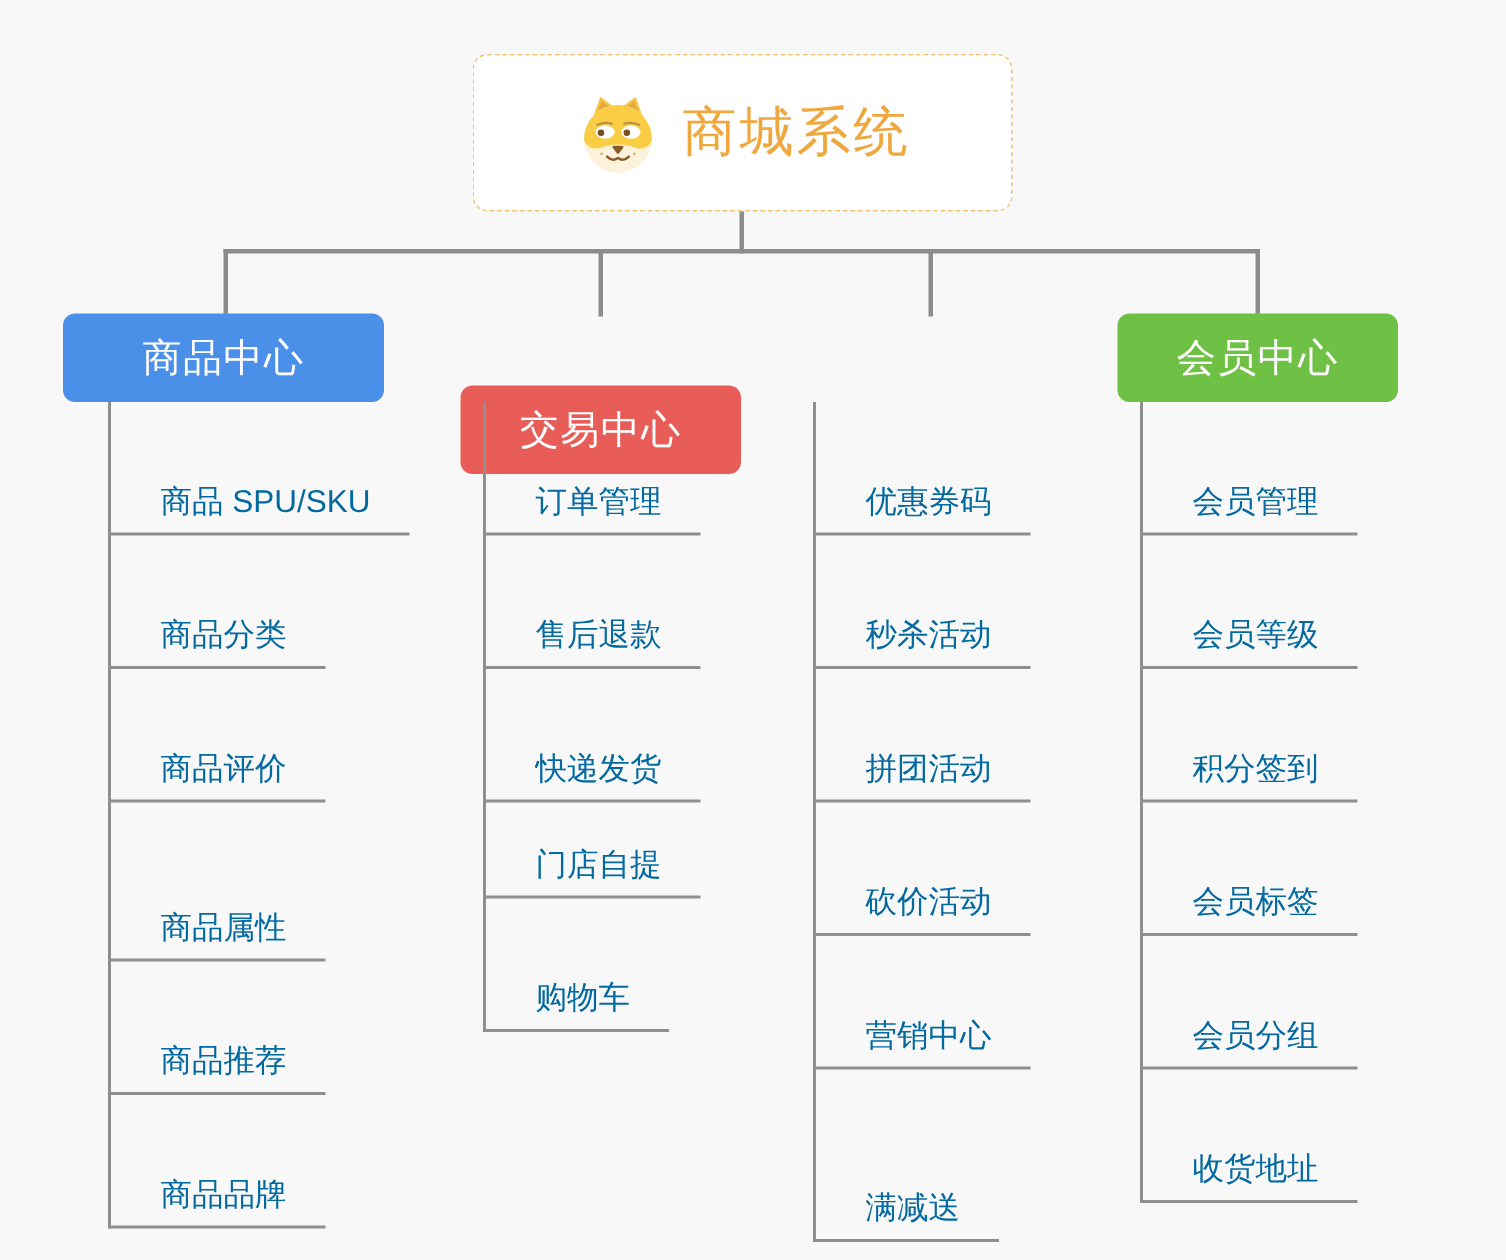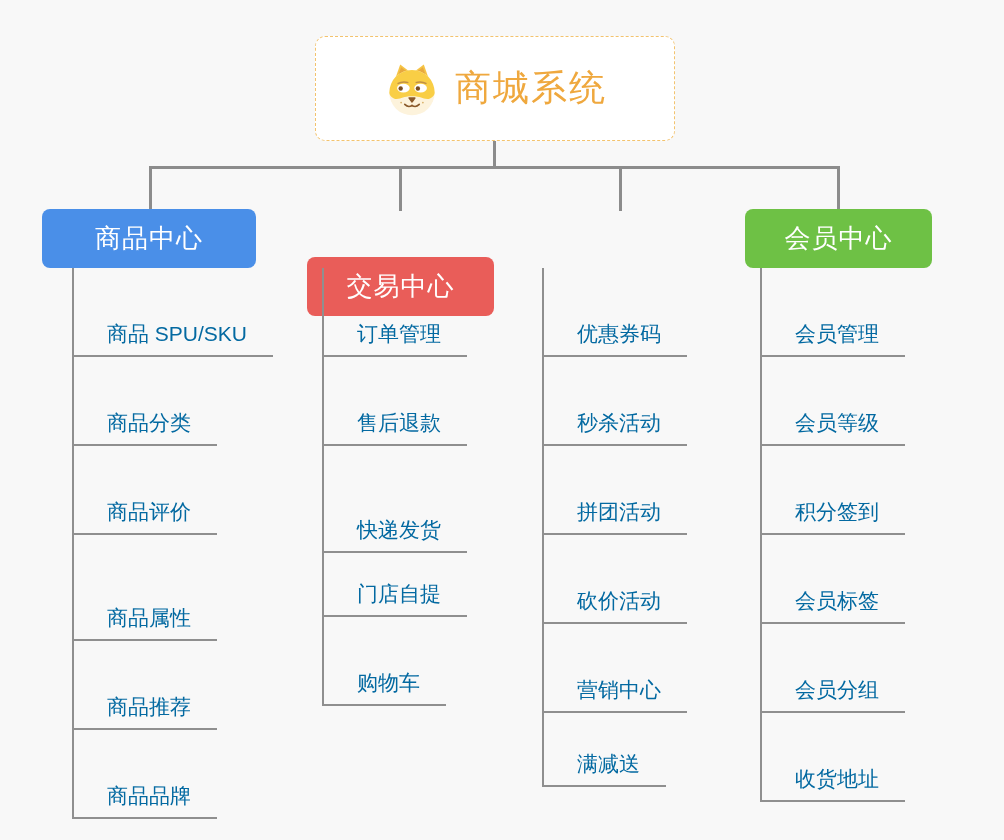--- a/index.html
+++ b/index.html
@@ -108,32 +108,32 @@
       <div class="leaf-row" style="height: 89px;">商品推荐</div>
       <div class="leaf-row" style="height: 89px;">商品品牌</div>
     </div>
 
   <div class="branch-node" style="left: 307px; top: 209px; width: 187px; height: 59px; background: rgb(233, 93, 89); margin-top: 48px;">
     <span class="branch-label">交易中心</span>
   </div>
   <div class="column" style="left: 322px; top: 268px;">
       <div class="leaf-row" style="height: 89px;">订单管理</div>
       <div class="leaf-row" style="height: 89px;">售后退款</div>
-      <div class="leaf-row" style="height: 107px;">快递发货</div>
+      <div class="leaf-row" style="height: 89px;">快递发货</div>
       <div class="leaf-row" style="height: 64px;">门店自提</div>
       <div class="leaf-row" style="height: 89px;">购物车</div>
     </div>
 
   <div class="column" style="left: 542px; top: 268px;">
       <div class="leaf-row" style="height: 89px;">优惠券码</div>
       <div class="leaf-row" style="height: 89px;">秒杀活动</div>
       <div class="leaf-row" style="height: 89px; padding-left: 35px;">拼团活动</div>
       <div class="leaf-row" style="height: 89px;">砍价活动</div>
       <div class="leaf-row" style="height: 89px;">营销中心</div>
-      <div class="leaf-row" style="height: 74px; text-align: center;">满减送</div>
+      <div class="leaf-row" style="height: 115px; text-align: center;">满减送</div>
     </div>
 
   <div class="branch-node" style="left: 745px; top: 209px; width: 187px; height: 59px; background: rgb(110, 193, 69);">
     <span class="branch-label">会员中心</span>
   </div>
   <div class="column" style="left: 760px; top: 268px;">
       <div class="leaf-row" style="height: 89px;">会员管理</div>
       <div class="leaf-row" style="height: 89px;">会员等级</div>
       <div class="leaf-row" style="height: 89px;">积分签到</div>
       <div class="leaf-row" style="height: 89px;">会员标签</div>

